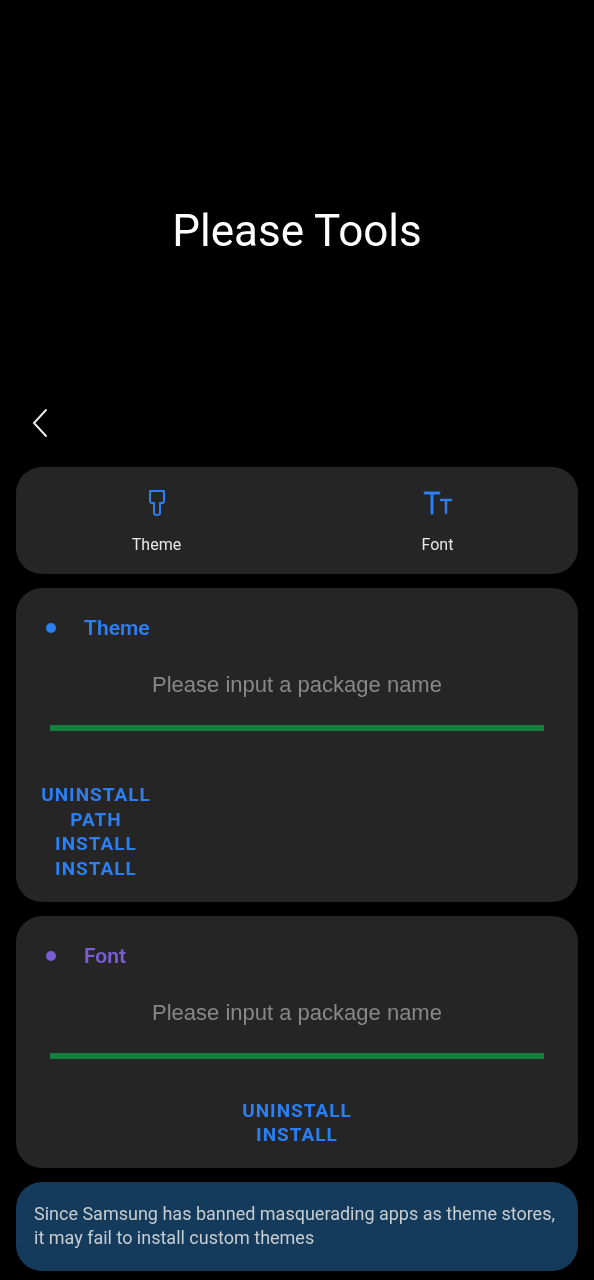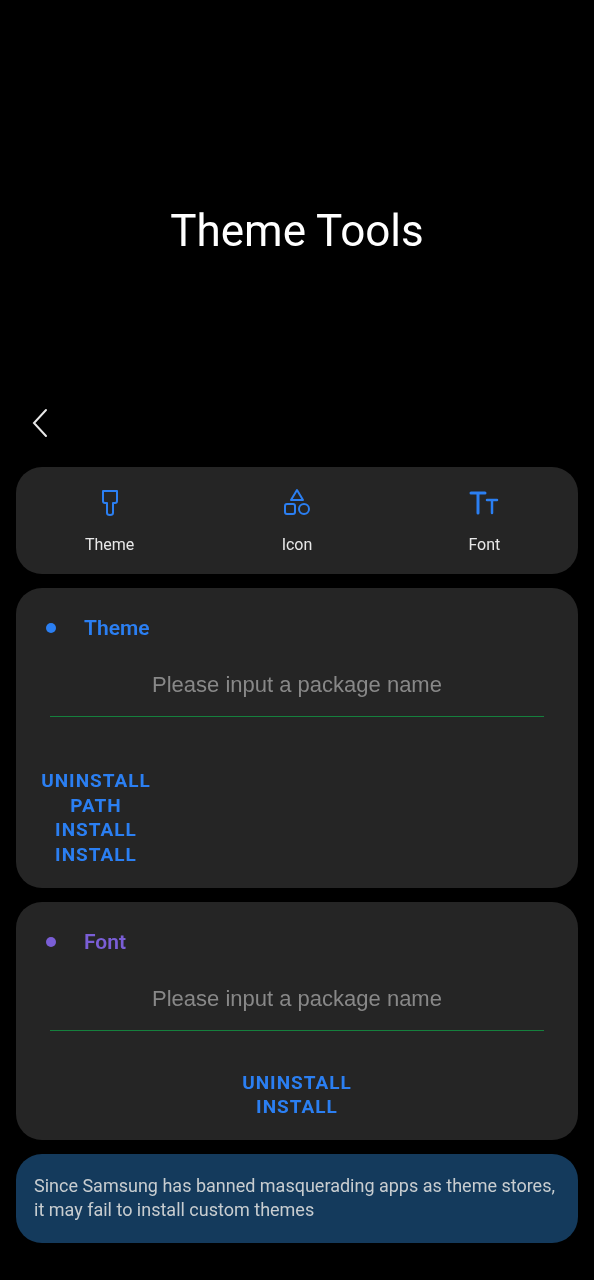--- a/index.html
+++ b/index.html
@@ -80,25 +80,25 @@
 .title-blue { color: #2b7ff2; }
 .title-purple { color: #7a5ed6; }
 .input-wrap {
   padding: 0 14px;
   margin-bottom: 52px;
 }
 .input-field {
   width: 100%;
   background: transparent;
   border: none;
-  border-bottom: 1px solid #15803d;
+  border-bottom: 6px solid #15803d;
   color: #8b5cf6;
   font-size: 22px;
   text-align: center;
-  padding-bottom: 18px;
+  padding-bottom: 27px;
   outline: none;
 }
 .input-field::placeholder {
   color: #888;
 }
 .btn-row {
   display: flex;
   justify-content: space-around;
   flex-direction: column;
 }
@@ -123,47 +123,37 @@
 }
 .notice-text {
   color: #c8cdd0;
   font-size: 18px;
   line-height: 1.35;
 }
 </style>
 </head>
 <body>
 
-<div class="header-title">Theme Tools</div>
+<div class="header-title">Please Tools</div>
 
 <div class="back-btn">
   <svg width="20" height="32" viewBox="0 0 20 32">
     <path d="M 16 3 L 4 16 L 16 29" stroke="#e8e8e8" stroke-width="2" fill="none" stroke-linecap="round"></path>
   </svg>
 </div>
 
 <div class="card">
   <div class="category-row">
     <div class="category-item">
       <div class="category-icon">
         <svg width="32" height="32" viewBox="0 0 32 32">
           <path d="M 9 4 L 23 4 L 23 14 Q 23 16 21 16 L 19 16 L 19 26 Q 19 28 16 28 Q 13 28 13 26 L 13 16 L 11 16 Q 9 16 9 14 Z" stroke="#2b7ff2" stroke-width="2" fill="none" stroke-linejoin="round"></path>
         </svg>
       </div>
       <div class="category-label">Theme</div>
-    </div>
-    <div class="category-item">
-      <div class="category-icon">
-        <svg width="32" height="32" viewBox="0 0 32 32">
-          <path d="M 16 3 L 22 13 L 10 13 Z" stroke="#2b7ff2" stroke-width="2" fill="none" stroke-linejoin="round"></path>
-          <rect x="4" y="17" width="10" height="10" rx="2" stroke="#2b7ff2" stroke-width="2" fill="none"></rect>
-          <circle cx="23" cy="22" r="5" stroke="#2b7ff2" stroke-width="2" fill="none"></circle>
-        </svg>
-      </div>
-      <div class="category-label">Icon</div>
     </div>
     <div class="category-item">
       <div class="category-icon">
         <svg width="32" height="32" viewBox="0 0 32 32">
           <path d="M 3 6 L 17 6 M 10 6 L 10 26" stroke="#2b7ff2" stroke-width="3" fill="none" stroke-linecap="round"></path>
           <path d="M 19 13 L 29 13 M 24 13 L 24 26" stroke="#2b7ff2" stroke-width="2.5" fill="none" stroke-linecap="round"></path>
         </svg>
       </div>
       <div class="category-label">Font</div>
     </div>

